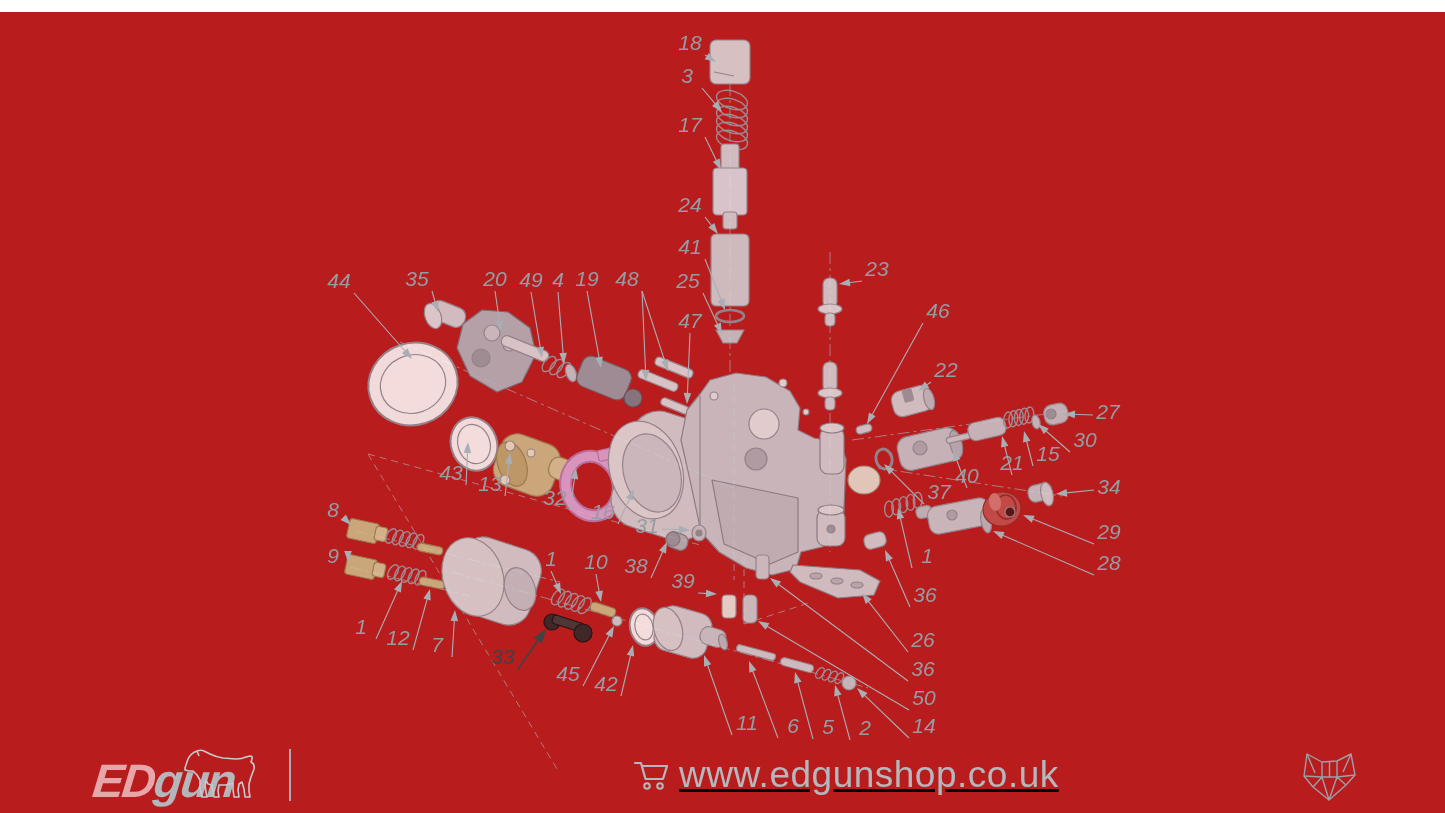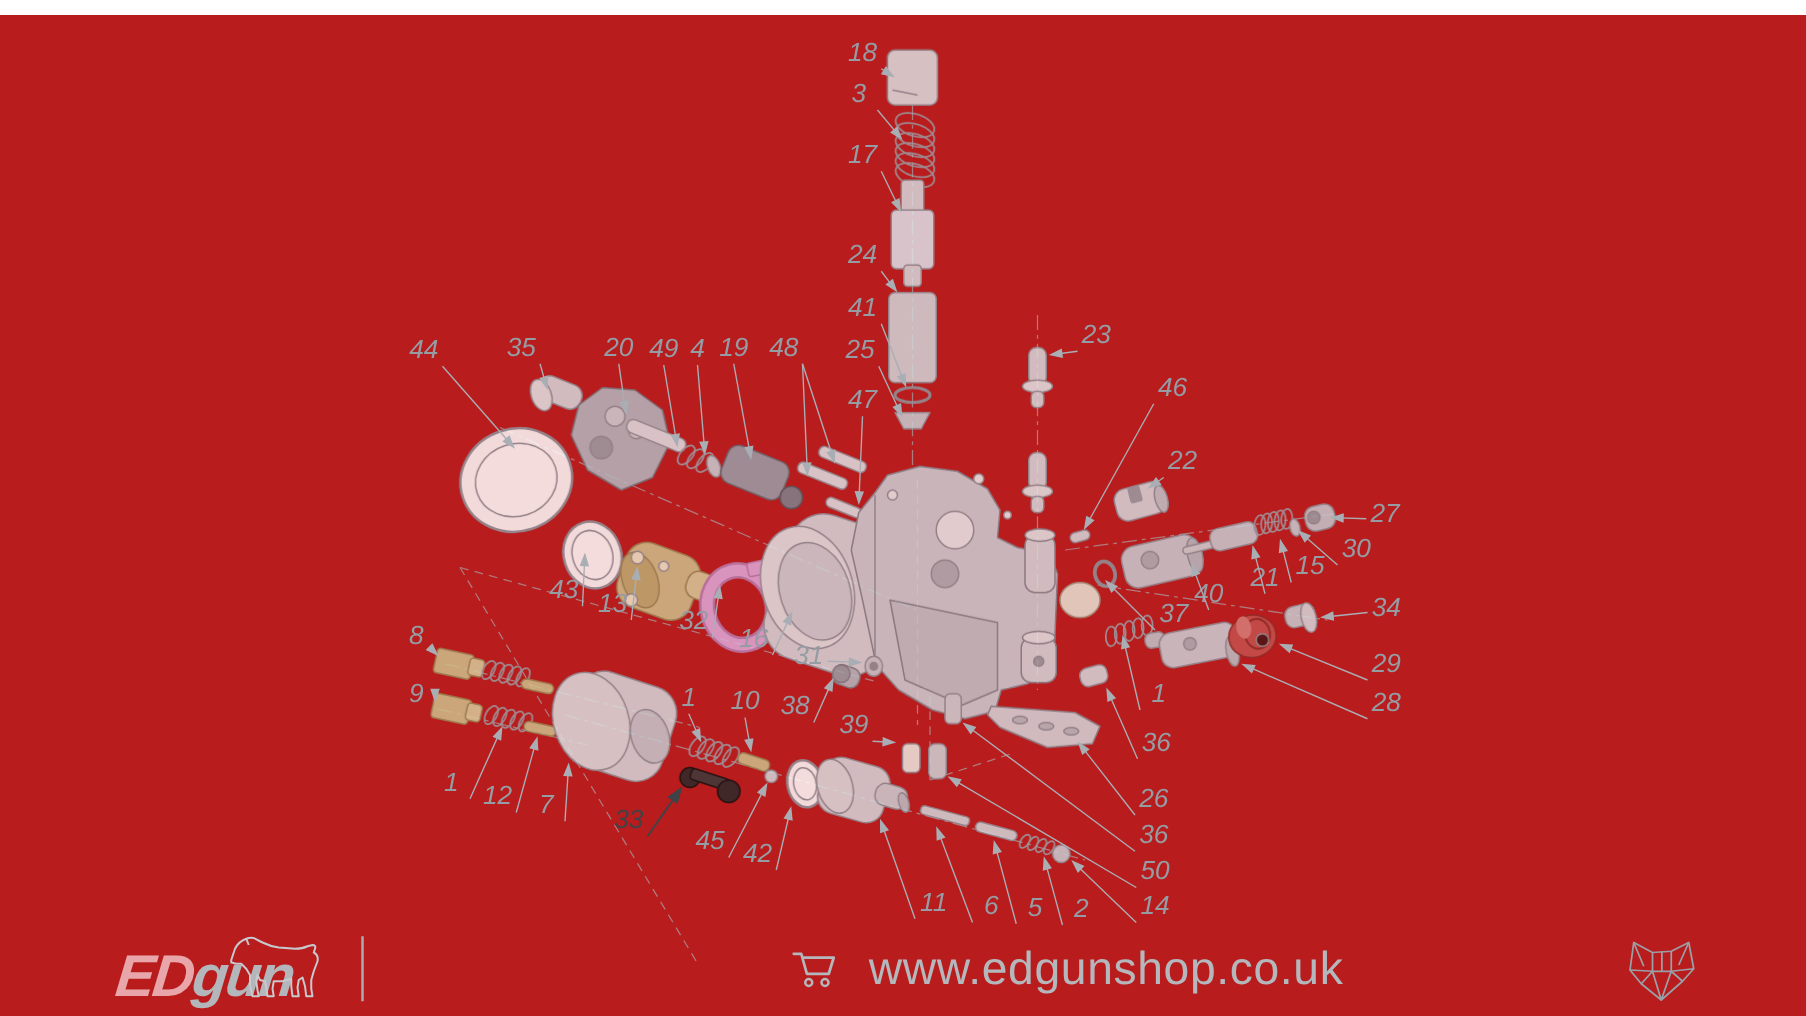--- a/index.html
+++ b/index.html
@@ -7,21 +7,21 @@
           font-family:"Liberation Sans", sans-serif;margin-top:12px;}
   .diagram{position:absolute;left:0;top:0;width:1445px;height:813px;}
   .footer{position:absolute;left:0;top:0;width:1445px;height:813px;pointer-events:none;}
   .brand{position:absolute;left:93px;top:736px;height:56px;display:flex;align-items:flex-end;}
   .brand-text{font-style:italic;font-weight:bold;font-size:47px;letter-spacing:-2px;
               transform:skewX(-6deg);line-height:1;}
   .brand-ed{color:var(--c-ed);}
   .brand-gun{color:var(--c-gun);}
   .dog{position:absolute;left:183px;top:731px;color:var(--c-logo-line);}
   .divider{position:absolute;left:289px;top:737px;width:2px;height:52px;background:var(--c-divider);}
-  .site{position:absolute;left:633px;top:742px;display:flex;align-items:center;gap:24px;}
+  .site{position:absolute;left:633px;top:742px;display:flex;align-items:center;gap:8px;text-decoration:underline;}
   .cart{color:var(--c-icon);}
   .url{font-size:37px;color:var(--c-url);letter-spacing:0.5px;}
   .fox{position:absolute;left:1300px;top:735px;color:var(--c-fox-line);}
 </style>
 </head>
 <body>
 
 <div class="canvas" style="--c-ed: #e8a6ab; --c-gun: #b3b6ba; --c-url: #b4b8bd; --c-icon: #b4b8bd; --c-logo-line: #c6c9ce; --c-fox-line: #9aa0a8; --c-divider: #a8acb2;">
 
   <svg class="diagram" viewBox="0 0 1445 813" xmlns="http://www.w3.org/2000/svg">

